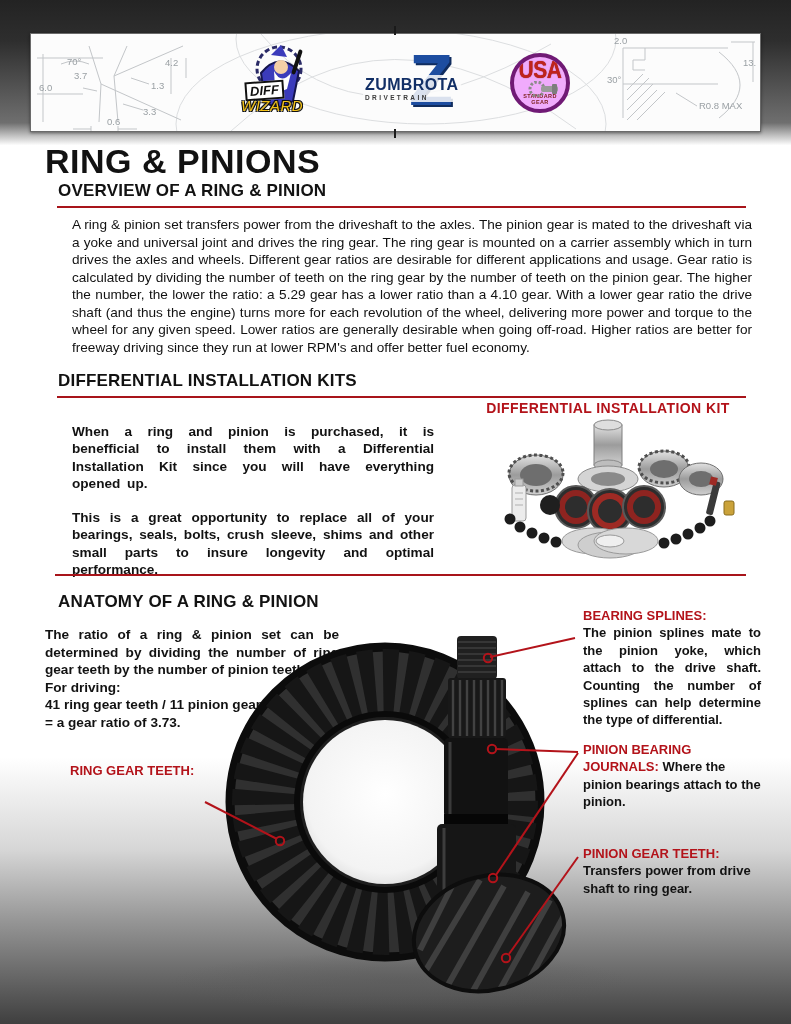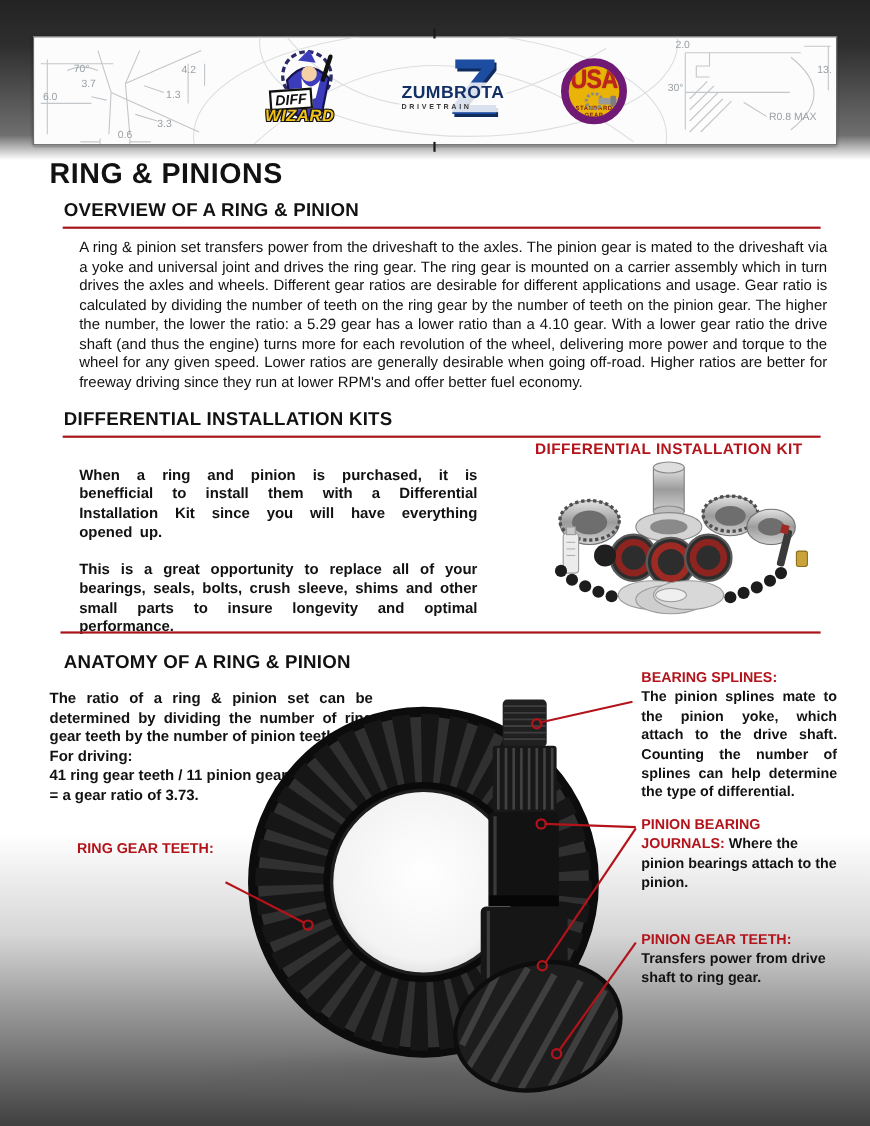--- a/index.html
+++ b/index.html
@@ -20,21 +20,21 @@
     display:flex; align-items:center; justify-content:space-between;
   }
   .logo { position:relative; height:82px; }
   
   .logo-dw { width:72px; }
   .dw-diff {
     position:absolute; left:4px; top:38px; font-size:13px; font-weight:900; font-style:italic;
     background:#fff; border:2px solid #111; padding:0 3px; color:#111; transform:rotate(-4deg); z-index:3;
   }
   .dw-wizard {
-    position:absolute; left:0px; top:54px; font-size:15px; font-weight:700; font-style:italic;
+    position:absolute; left:0px; top:54px; font-size:15px; font-weight:400; font-style:italic;
     color:#f2c118; letter-spacing:.5px; z-index:3;
     text-shadow:-1px -1px 0 #111,1px -1px 0 #111,-1px 1px 0 #111,1px 1px 0 #111;
   }
   
   .logo-yk { width:74px; }
   .yk-shield {
     position:absolute; left:2px; top:2px; width:70px; height:78px; background:#5b3f94;
     clip-path:polygon(50% 0,78% 6%,100% 22%,96% 72%,50% 100%,4% 72%,0 22%,22% 6%);
     border-radius:6px;
   }
@@ -47,28 +47,28 @@
   .logo-zb { width:96px; }
   .zb-z { position:absolute; right:6px; top:-4px; font-size:72px; line-height:82px; font-weight:900;
     color:#1d4da0; text-shadow:2px 2px 0 #102c5e; }
   .zb-text { position:absolute; left:0; top:32px; z-index:2; background:rgba(252,252,252,.85); padding:1px 2px; }
   .zb-name { font-size:16px; font-weight:900; color:#122f66; letter-spacing:.4px; }
   .zb-sub { font-size:6.5px; font-weight:700; color:#3a3a3a; letter-spacing:2.4px; }
   
   .logo-usa { width:62px; }
   .usa-badge {
     position:absolute; left:1px; top:10px; width:60px; height:60px; border-radius:50%;
-    background:#eab308; border:7px solid #701a75; text-align:center; overflow:hidden;
+    background:#f0abfc; border:4px solid #701a75; text-align:center; overflow:hidden;
   }
   .usa-name { font-size:21px; font-weight:900; color:#c0231c; letter-spacing:-.5px; line-height:20px;
     margin-top:3px; text-shadow:0 0 1px #7a1711; transform:scaleY(1.15); }
   .usa-sub { font-size:5.5px; font-weight:700; color:#7a1d16; letter-spacing:.4px; margin-top:13px; }
   .usa-gear { position:absolute; left:14px; top:24px; }
   
-  .page-title { position:absolute; left:45px; top:142px; font-size:26px; font-weight:900;
+  .page-title { position:absolute; left:45px; top:142px; font-size:34px; font-weight:900;
     color:#121212; letter-spacing:.5px; }
   .sec-head { position:absolute; font-size:17px; font-weight:900; color:#121212; letter-spacing:.2px; }
   .rule { position:absolute; height:2px; background:#a8141a; }
   .body-text { position:absolute; color:#121212; text-align:justify; }
   .overview-body { left:72px; top:216px; width:680px; font-size:13.6px; line-height:17.5px; }
   .kits-left p { margin-bottom:17px; word-spacing:3px; }
   .kits-left { left:72px; top:423px; width:362px; font-size:13.6px; line-height:17.3px; font-weight:700; }
   .kit-label { position:absolute; left:455px; top:400px; width:306px; text-align:center;
     color:#b3131a; font-size:14px; font-weight:900; letter-spacing:.4px; }
   .anatomy-intro { left:45px; top:626px; width:294px; font-size:13.6px; line-height:17.6px; font-weight:700; }

